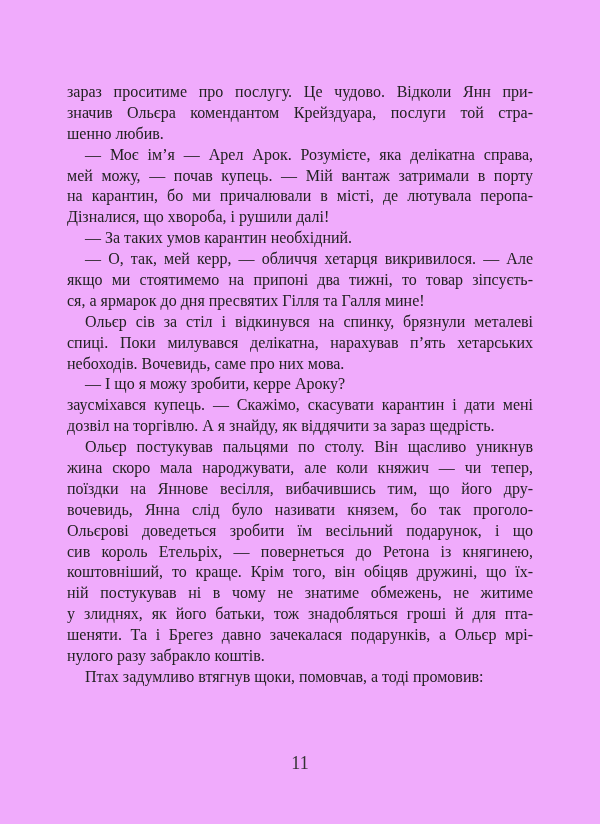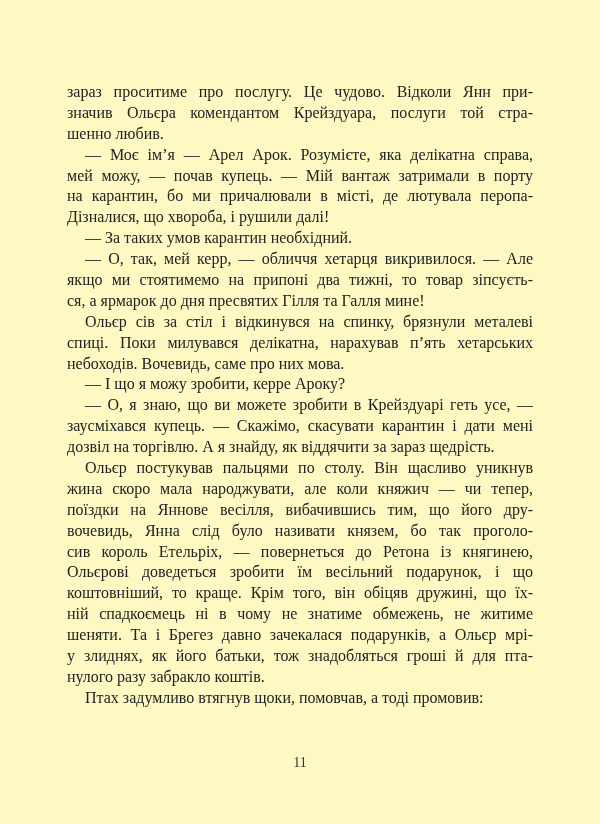--- a/index.html
+++ b/index.html
@@ -9,21 +9,21 @@
   body {
     width: 600px;
     height: 824px;
     background: #fbfbfb;
     overflow: hidden;
   }
   .page {
     position: relative;
     width: 600px;
     height: 824px;
-    background: #fef9c3;
+    background: #f0abfc;
     font-family: "Liberation Serif", "DejaVu Serif", serif;
     color: #222222;
   }
   .text-block {
     position: absolute;
     left: 67px;
     top: 82px;
     width: 466px;
   }
   .para {
@@ -45,21 +45,21 @@
   }
   .line.indent {
     text-indent: 18px;
   }
   .page-number {
     position: absolute;
     top: 755px;
     left: 0;
     width: 600px;
     text-align: center;
-    font-size: 14px;
+    font-size: 18px;
     line-height: 16px;
     color: #333333;
   }
 </style>
 </head>
 <body style="background: rgb(251, 251, 251);">
 
 <div class="page" style="color: rgb(34, 34, 34);">
   <div class="text-block">
       <div class="para">
@@ -83,35 +83,34 @@
       </div>
       <div class="para">
         <div class="line indent">Ольєр сів за стіл і відкинувся на спинку, брязнули металеві</div>
         <div class="line">спиці. Поки милувався делікатна, нарахував п’ять хетарських</div>
         <div class="line last">небоходів. Вочевидь, саме про них мова.</div>
       </div>
       <div class="para">
         <div class="line indent last">— І що я можу зробити, керре Ароку?</div>
       </div>
       <div class="para">
-        <div class="line indent">— О, я знаю, що ви можете зробити в Крейздуарі геть усе, —</div>
         <div class="line">заусміхався купець. — Скажімо, скасувати карантин і дати мені</div>
         <div class="line last">дозвіл на торгівлю. А я знайду, як віддячити за зараз щедрість.</div>
       </div>
       <div class="para">
         <div class="line indent">Ольєр постукував пальцями по столу. Він щасливо уникнув</div>
         <div class="line">жина скоро мала народжувати, але коли княжич — чи тепер,</div>
         <div class="line">поїздки на Яннове весілля, вибачившись тим, що його дру-</div>
         <div class="line">вочевидь, Янна слід було називати князем, бо так проголо-</div>
+        <div class="line">Ольєрові доведеться зробити їм весільний подарунок, і що</div>
         <div class="line">сив король Етельріх, — повернеться до Ретона із княгинею,</div>
-        <div class="line">Ольєрові доведеться зробити їм весільний подарунок, і що</div>
         <div class="line">коштовніший, то краще. Крім того, він обіцяв дружині, що їх-</div>
-        <div class="line">ній спадкоємець ні в чому не знатиме обмежень, не житиме</div>
+        <div class="line">ній постукував ні в чому не знатиме обмежень, не житиме</div>
+        <div class="line">у злиднях, як його батьки, тож знадобляться гроші й для пта-</div>
         <div class="line">шеняти. Та і Брегез давно зачекалася подарунків, а Ольєр мрі-</div>
-        <div class="line">у злиднях, як його батьки, тож знадобляться гроші й для пта-</div>
         <div class="line last">нулого разу забракло коштів.</div>
       </div>
       <div class="para">
         <div class="line indent last">Птах задумливо втягнув щоки, помовчав, а тоді промовив:</div>
       </div>
     </div>
   <div class="page-number">11</div>
 </div>
 
 </body></html>

